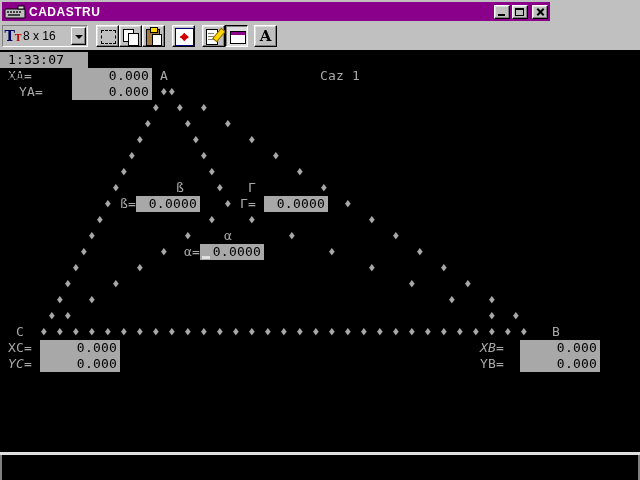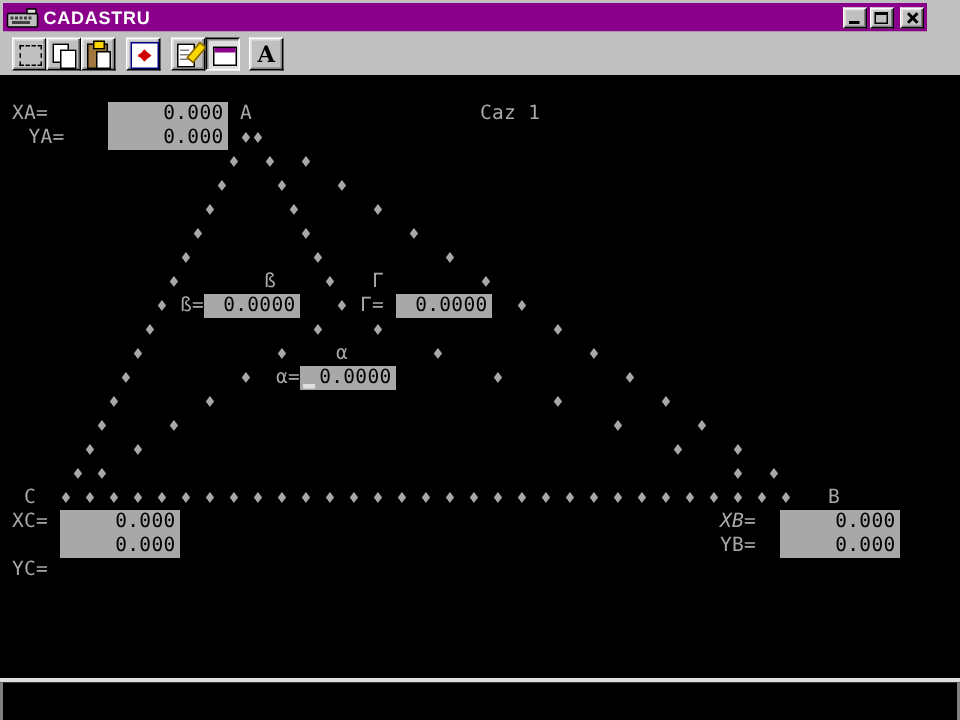--- a/index.html
+++ b/index.html
@@ -1,20 +1,20 @@
 <!DOCTYPE html>
 <html><head>
 <meta charset="utf-8">
 <style>
   html,body{margin:0;padding:0;background:#000;}
   #stage{position:relative;width:640px;height:480px;background:#000;overflow:hidden;
          font-family:"Liberation Sans",sans-serif;}
   
   #app-window{position:absolute;left:0;top:0;width:640px;height:452px;background:#c0c0c0;}
-  .titlebar{position:absolute;left:2px;top:2px;width:616px;height:19px;background:#8b008b;
+  .titlebar{position:absolute;left:2px;top:2px;width:548px;height:19px;background:#8b008b;
             display:flex;align-items:center;padding:0 2px;box-sizing:border-box;}
   .kbicon{width:22px;height:14px;display:inline-block;margin-right:3px;flex:0 0 auto;}
   .title{color:#fff;font-weight:bold;font-size:12px;letter-spacing:0.5px;flex:1 1 auto;
          font-family:"Liberation Sans",sans-serif;}
   .winbtns{display:flex;gap:2px;align-items:center;}
   .wbtn{width:16px;height:14px;background:#c0c0c0;border:1px solid;padding:0;position:relative;
         border-color:#fff #000 #000 #fff;box-shadow:inset -1px -1px 0 #808080,inset 1px 1px 0 #dfdfdf;}
   .g-min{position:absolute;left:3px;bottom:2px;width:7px;height:2px;background:#000;}
   .g-max{position:absolute;left:2px;top:2px;width:9px;height:8px;border:1px solid #000;border-top-width:2px;box-sizing:border-box;}
   .g-x1,.g-x2{position:absolute;left:3px;top:5px;width:9px;height:2px;background:#000;}
@@ -97,20 +97,27 @@
             <i class="g-max"></i>
           </button>
         <button class="wbtn" style="margin-left:2px">
             <i class="g-x1"></i>
             <i class="g-x2"></i>
           </button>
       </span>
     </div>
 
     <div class="toolbar">
+      <div class="combo">
+        <span class="ticon"><b>T</b><i>T</i></span>
+        <span class="cval">8 x 16</span>
+        <button class="cdrop">
+            <i class="arrow-down"></i>
+          </button>
+      </div>
       <button class="tbtn gap8">
         <i class="i-marquee"></i>
       </button>
       <button class="tbtn">
         <span class="i-copy"><i class="sheet s1"></i><i class="sheet s2"></i></span>
       </button>
       <button class="tbtn">
         <span class="i-paste"><i class="board"></i><i class="clip"></i><i class="page"></i></span>
       </button>
       <button class="tbtn gap7">
@@ -146,23 +153,24 @@
         <span class="term" style="left: 19px; top: 34px;">YA=</span>
         <span class="term" style="left: 176px; top: 130px;">ß</span>
         <span class="term" style="left: 248px; top: 130px;">Γ</span>
         <span class="term" style="left: 120px; top: 146px;">ß=</span>
         <span class="term" style="left: 240px; top: 146px;">Γ=</span>
         <span class="term" style="left: 224px; top: 178px;">α</span>
         <span class="term" style="left: 184px; top: 194px;">α=</span>
         <span class="term" style="left: 16px; top: 274px;">C</span>
         <span class="term" style="left: 552px; top: 274px;">B</span>
         <span class="term" style="left: 8px; top: 290px;">XC=</span>
-        <span class="term" style="left: 8px; top: 322px;">YC=</span>
+        <span class="term" style="left: 8px; top: 306px; font-style: italic;">YC=</span>
         <span class="term" style="left: 480px; top: 290px; font-style: italic;">XB=</span>
         <span class="term" style="left: 480px; top: 306px;">YB=</span>
+        <div class="tbox left" style="left: 0px; top: 2px; width: 88px;"><span>1:33:07 pm</span></div>
         <div class="tbox" style="left: 72px; top: 18px; width: 80px;"><span>0.000</span></div>
         <div class="tbox" style="left: 72px; top: 34px; width: 80px;"><span>0.000</span></div>
         <div class="tbox" style="left: 136px; top: 146px; width: 64px;"><span>0.0000</span></div>
         <div class="tbox" style="left: 264px; top: 146px; width: 64px;"><span>0.0000</span></div>
         <div class="tbox" style="left: 200px; top: 194px; width: 64px;"><span>0.0000</span><i class="cur"></i></div>
         <div class="tbox" style="left: 40px; top: 290px; width: 80px;"><span>0.000</span></div>
         <div class="tbox" style="left: 40px; top: 306px; width: 80px;"><span>0.000</span></div>
         <div class="tbox" style="left: 520px; top: 290px; width: 80px;"><span>0.000</span></div>
         <div class="tbox" style="left: 520px; top: 306px; width: 80px;"><span>0.000</span></div>
         <span class="term dia" style="left: 160px; top: 34px;">♦</span>

